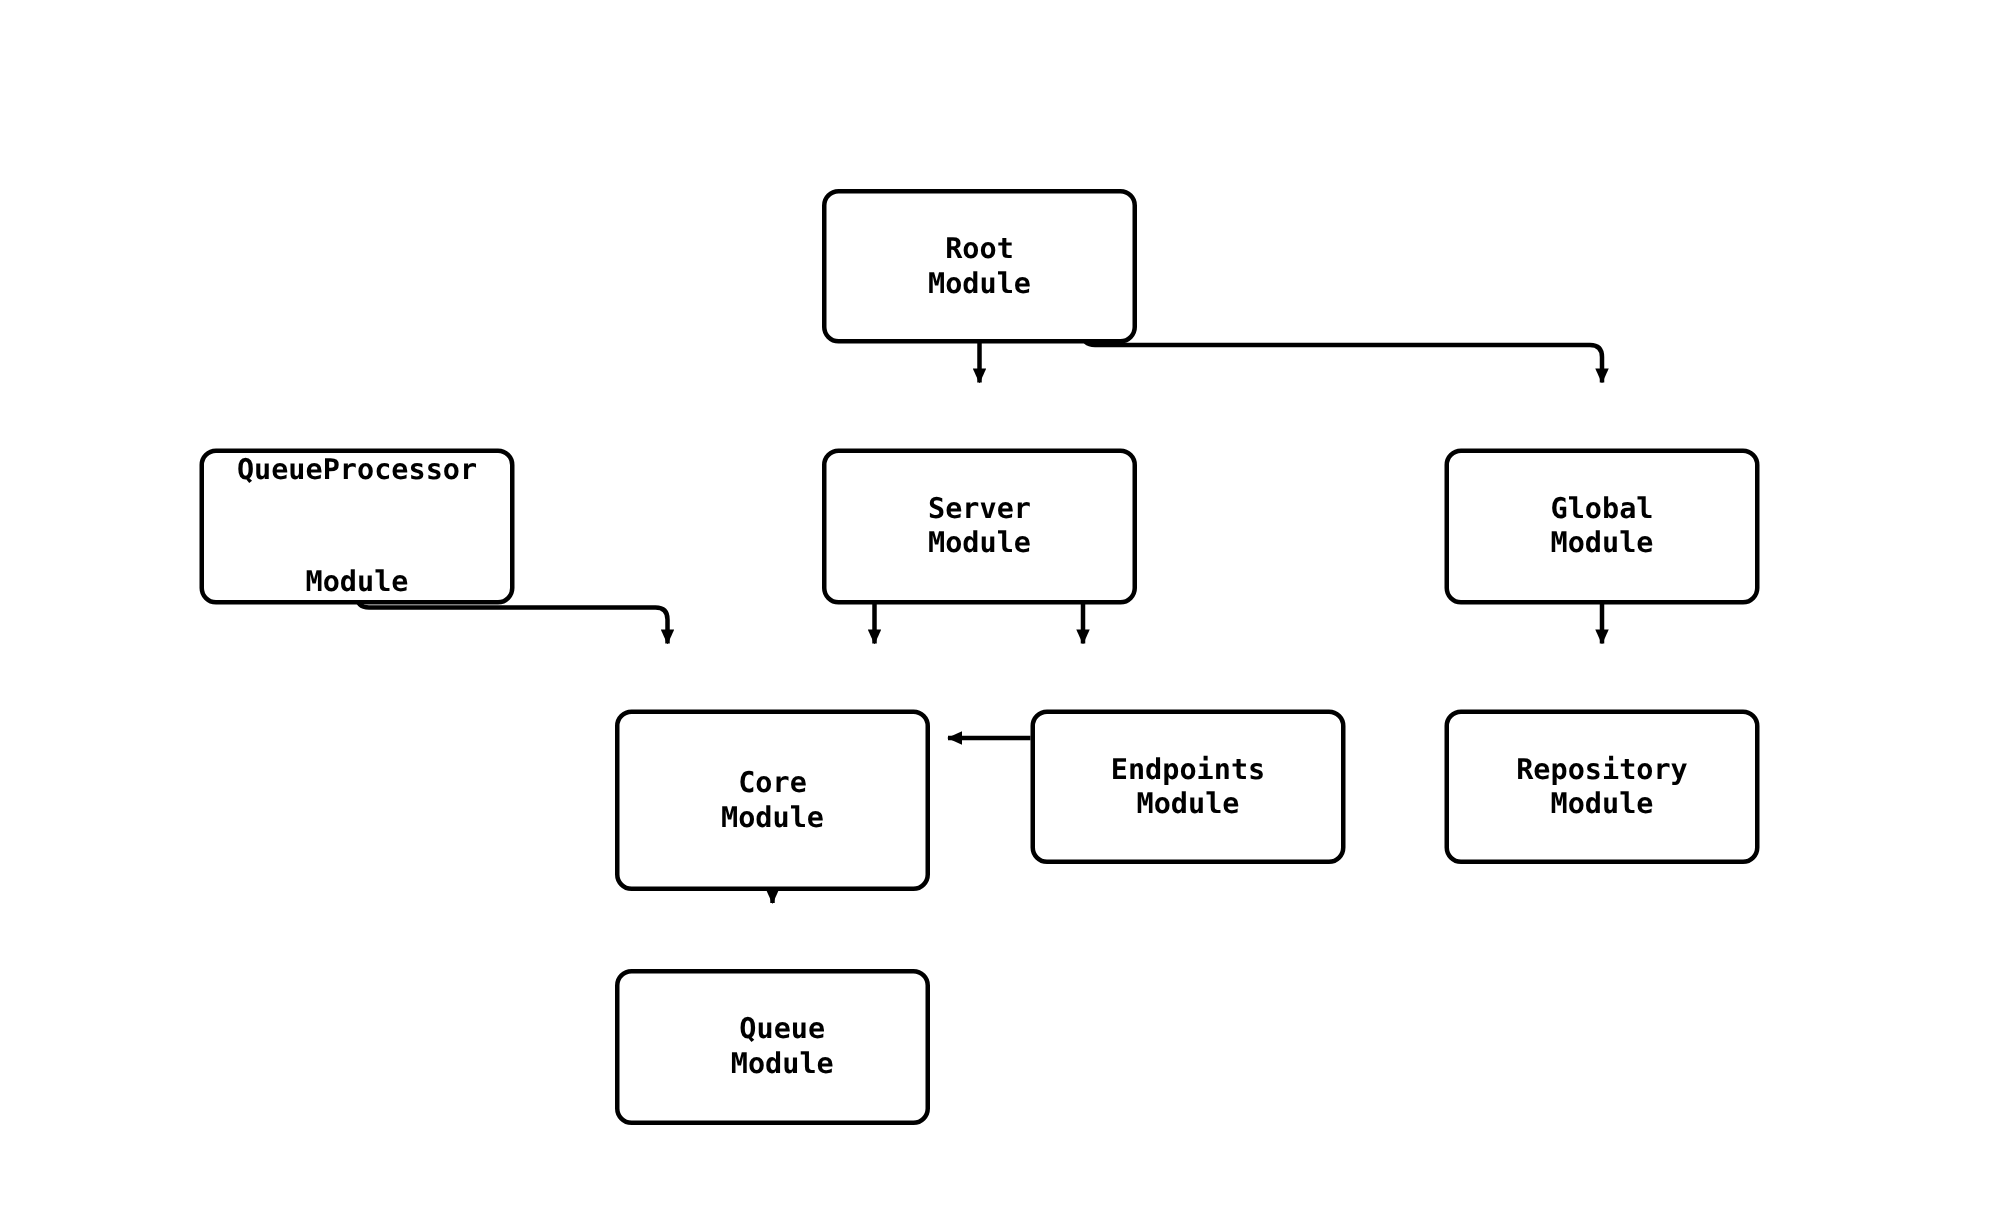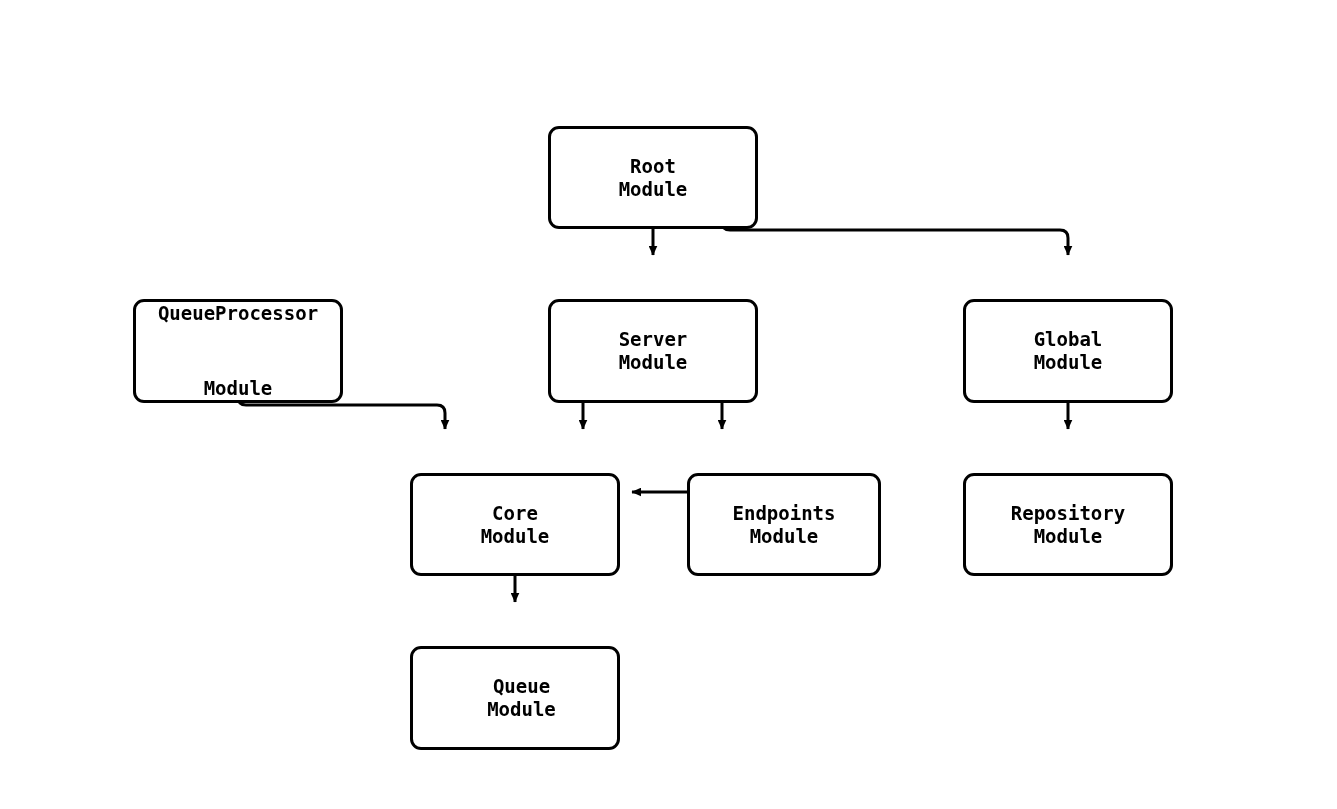--- a/index.html
+++ b/index.html
@@ -91,26 +91,26 @@
   <div class="node" style="left:548px; top:267px; width:210px; height:104px;">
     <span class="node-line">Server</span>
     <span class="node-line">Module</span>
   </div>
 
   <div class="node" style="left:963px; top:267px; width:210px; height:104px;text-align:right;">
     <span class="node-line">Global</span>
     <span class="node-line">Module</span>
   </div>
 
-  <div class="node" style="left:410px; top:441px; width:210px; height:103px;">
+  <div class="node" style="left:410px; top:441px; width:210px; height:121px;">
     <span class="node-line">Core</span>
     <span class="node-line">Module</span>
   </div>
 
-  <div class="node" style="left:687px; top:441px; width:194px; height:103px;">
+  <div class="node" style="left:687px; top:441px; width:210px; height:103px;">
     <span class="node-line">Endpoints</span>
     <span class="node-line">Module</span>
   </div>
 
   <div class="node" style="left:963px; top:441px; width:210px; height:103px;">
     <span class="node-line">Repository</span>
     <span class="node-line">Module</span>
   </div>
 
   <div class="node" style="left:410px; top:614px; width:210px; height:104px;padding-left:13px;">

